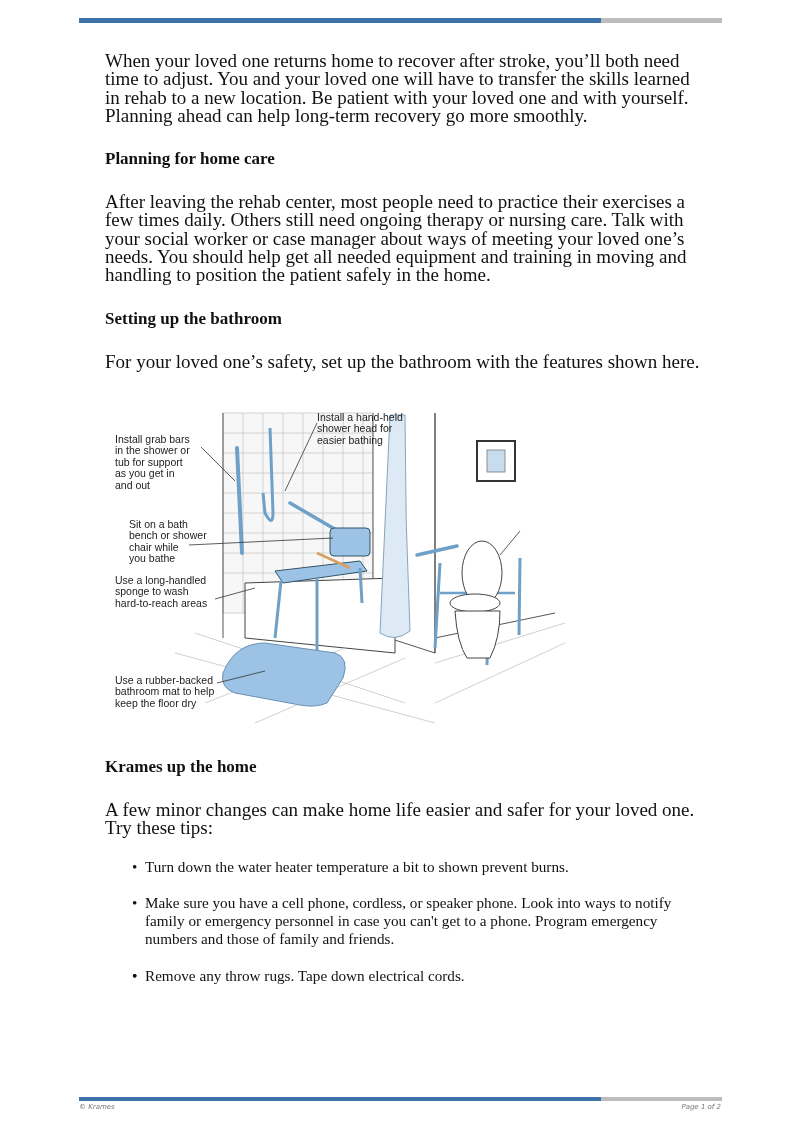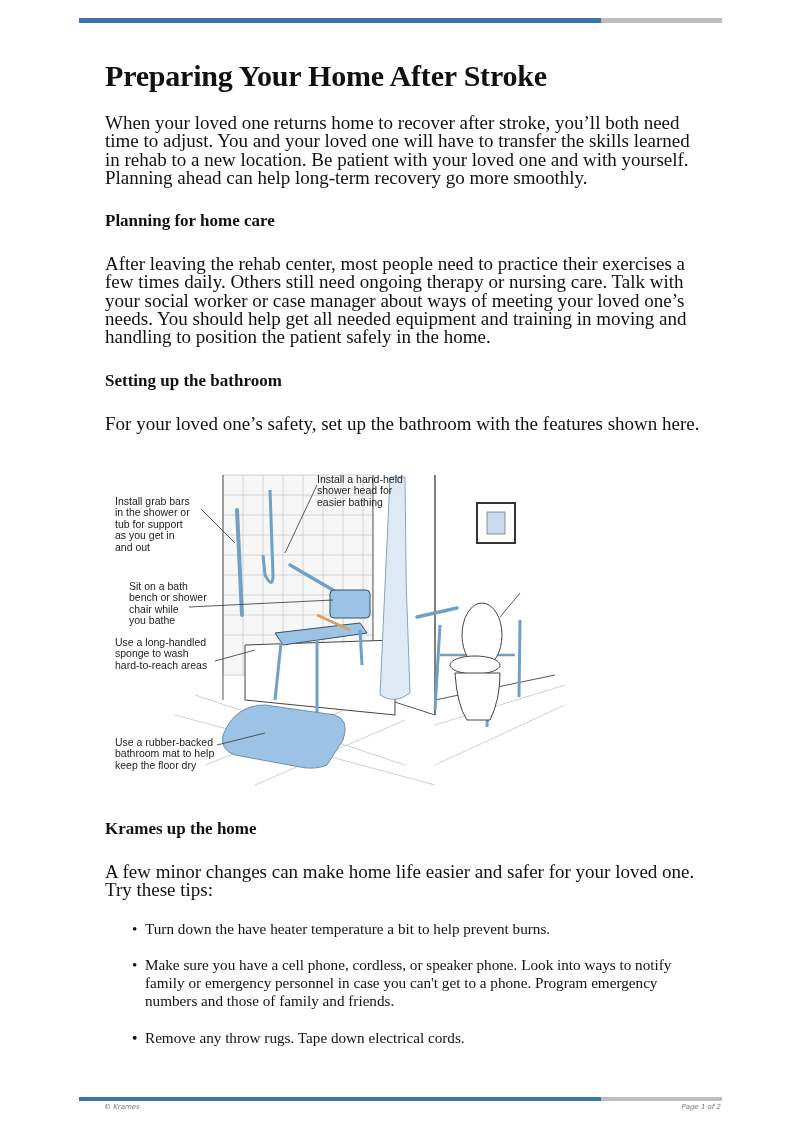--- a/index.html
+++ b/index.html
@@ -15,33 +15,32 @@
   .fig { position: relative; width: 500px; height: 330px; margin: 32px 0 20px 0; }
   .fig svg { position: absolute; left: 0; top: 0; }
   .lbl { position: absolute; font-family: "Liberation Sans", "DejaVu Sans", sans-serif;
          font-size: 10.5px; line-height: 11.5px; color: #222; white-space: pre-line; }
   ul { margin: 0; padding: 0 0 0 40px; list-style: none; }
   li { font-size: 15.2px; line-height: 18.3px; margin: 0 0 18px 0; position: relative; }
   li .bullet { position: absolute; left: -13px; top: 0; }
   .footbar { position: absolute; left: 79px; top: 1097px; width: 643px; height: 4px; display: flex; }
   .footbar .blue { width: 522px; background: #3d73a8; }
   .footbar .gray { flex: 1; background: #bdbdbd; }
-  .foot-left { position: absolute; left: 79px; top: 1103px; font-family: "DejaVu Sans", sans-serif; font-style: italic; font-size: 7px; color: #777; margin-left: 25px; }
+  .foot-left { position: absolute; left: 79px; top: 1103px; font-family: "DejaVu Sans", sans-serif; font-style: italic; font-size: 7px; color: #777; }
   .foot-right { position: absolute; right: 79px; top: 1103px; font-family: "DejaVu Sans", sans-serif; font-style: italic; font-size: 7px; color: #777; }
 </style>
 </head>
 <body>
 
 <div class="topbar">
   <div class="blue"></div>
   <div class="gray"></div>
 </div>
 
 <div class="content">
-  <h1>Preparing Your Home After Stroke</h1>
   <p>When your loved one returns home to recover after stroke, you’ll both need time to adjust. You and your loved one will have to transfer the skills learned in rehab to a new location. Be patient with your loved one and with yourself. Planning ahead can help long-term recovery go more smoothly.</p>
 
   <h2>Planning for home care</h2>
   <p>After leaving the rehab center, most people need to practice their exercises a few times daily. Others still need ongoing therapy or nursing care. Talk with your social worker or case manager about ways of meeting your loved one’s needs. You should help get all needed equipment and training in moving and handling to position the patient safely in the home.</p>
 
   <h2>Setting up the bathroom</h2>
   <p>For your loved one’s safety, set up the bathroom with the features shown here.</p>
 
   <div class="fig">
     <svg width="500" height="330" viewBox="0 0 500 330">
@@ -139,21 +138,21 @@
 sponge to wash
 hard-to-reach areas</div>
     <div class="lbl" style="left:10px;top:272px;">Use a rubber-backed
 bathroom mat to help
 keep the floor dry</div>
   </div>
 
   <h2>Krames up the home</h2>
   <p>A few minor changes can make home life easier and safer for your loved one. Try these tips:</p>
   <ul>
-    <li><span class="bullet">•</span><span>Turn down the have heater temperature a bit to help prevent burns.</span></li>
+    <li><span class="bullet">•</span><span>Turn down the water heater temperature a bit to shown prevent burns.</span></li>
     <li><span class="bullet">•</span><span>Make sure you have a cell phone, cordless, or speaker phone. Look into ways to notify family or emergency personnel in case you can't get to a phone. Program emergency numbers and those of family and friends.</span></li>
     <li><span class="bullet">•</span></li>
     <li><span class="bullet">•</span><span>Remove any throw rugs. Tape down electrical cords.</span></li>
   </ul>
 </div>
 
 <div class="footbar">
   <div class="blue"></div>
   <div class="gray"></div>
 </div>

